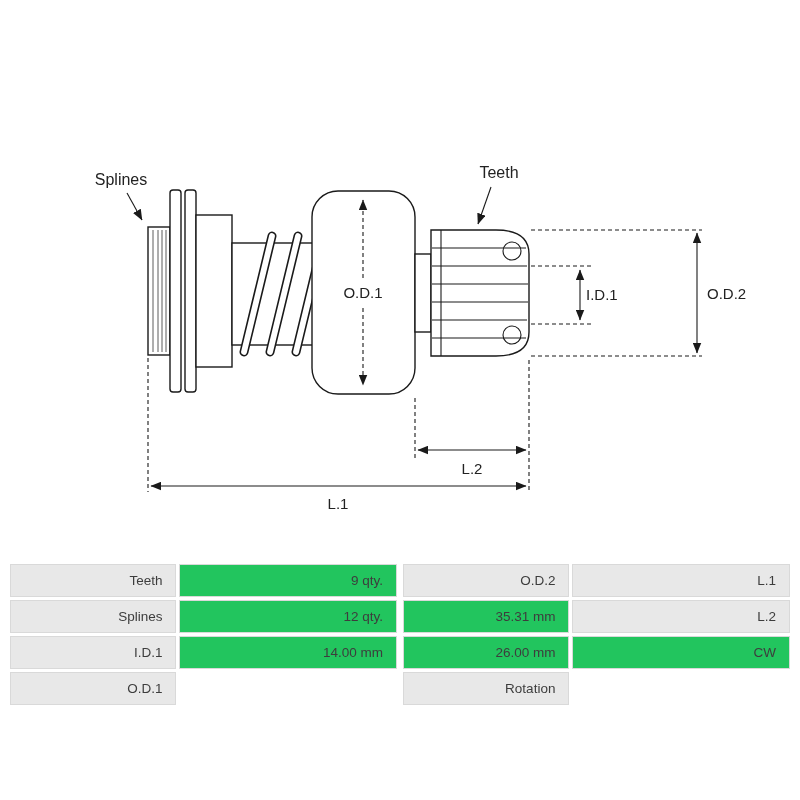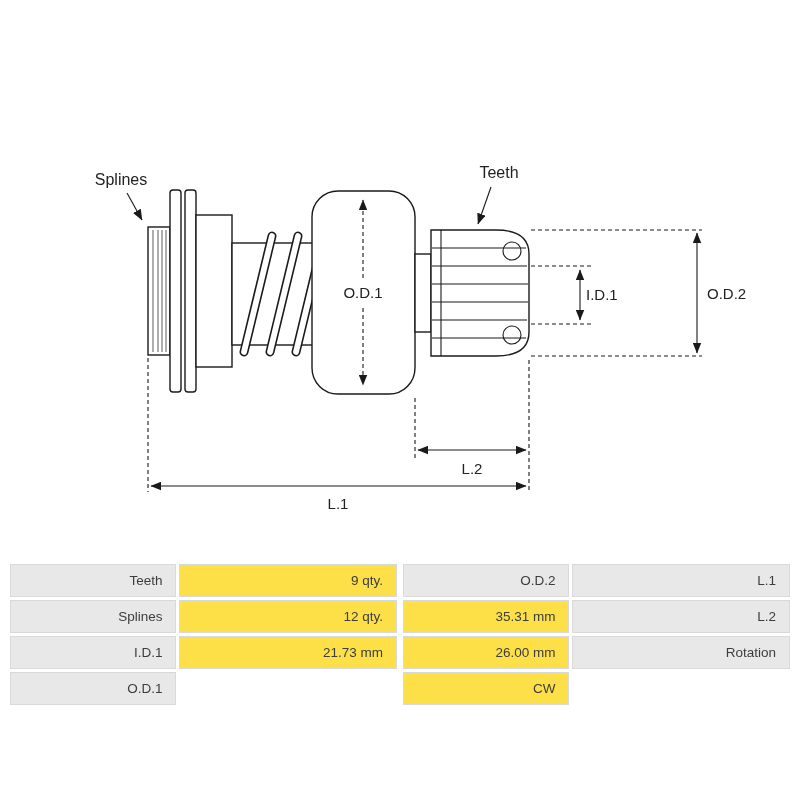--- a/index.html
+++ b/index.html
@@ -35,21 +35,21 @@
     grid-template-columns: 43% 1fr;
     gap: 3px;
   }
   .cell {
     border: 1px solid #d9d9d9;
     padding: 7px 13px;
     font-size: 13.5px;
     line-height: 17px;
     color: #3d3d3d;
     text-align: right;
-    background: #fde047;
+    background: #22c55e;
     white-space: nowrap;
     overflow: hidden;
   }
   .cell.label { background: #e8e8e8; }
 </style>
 </head>
 <body>
 
 <div class="page">
 
@@ -157,28 +157,28 @@
   </div>
 
   <div class="spec-table">
 
     <div class="half">
       <div class="cell label">Teeth</div>
       <div class="cell value">9 qty.</div>
       <div class="cell label">Splines</div>
       <div class="cell value">12 qty.</div>
       <div class="cell label">I.D.1</div>
-      <div class="cell value">21.73 mm</div>
+      <div class="cell value">14.00 mm</div>
       <div class="cell label">O.D.1</div>
     </div>
 
     <div class="half">
       <div class="cell label">O.D.2</div>
       <div class="cell label">L.1</div>
       <div class="cell value">35.31 mm</div>
       <div class="cell label">L.2</div>
       <div class="cell value">26.00 mm</div>
+      <div class="cell value">CW</div>
       <div class="cell label">Rotation</div>
-      <div class="cell value">CW</div>
     </div>
 
   </div>
 </div>
 
 </body></html>

